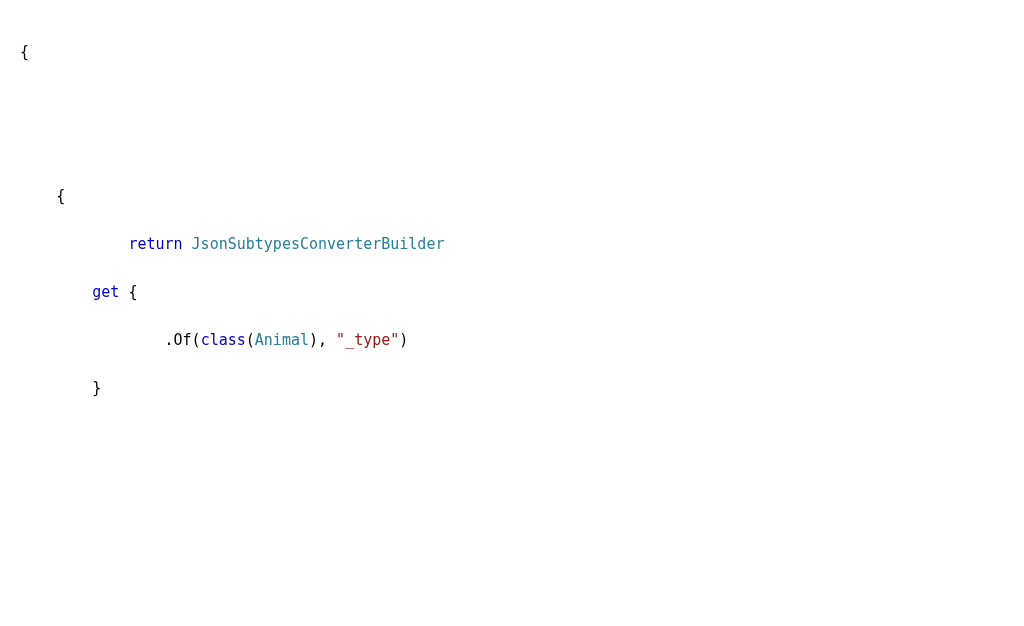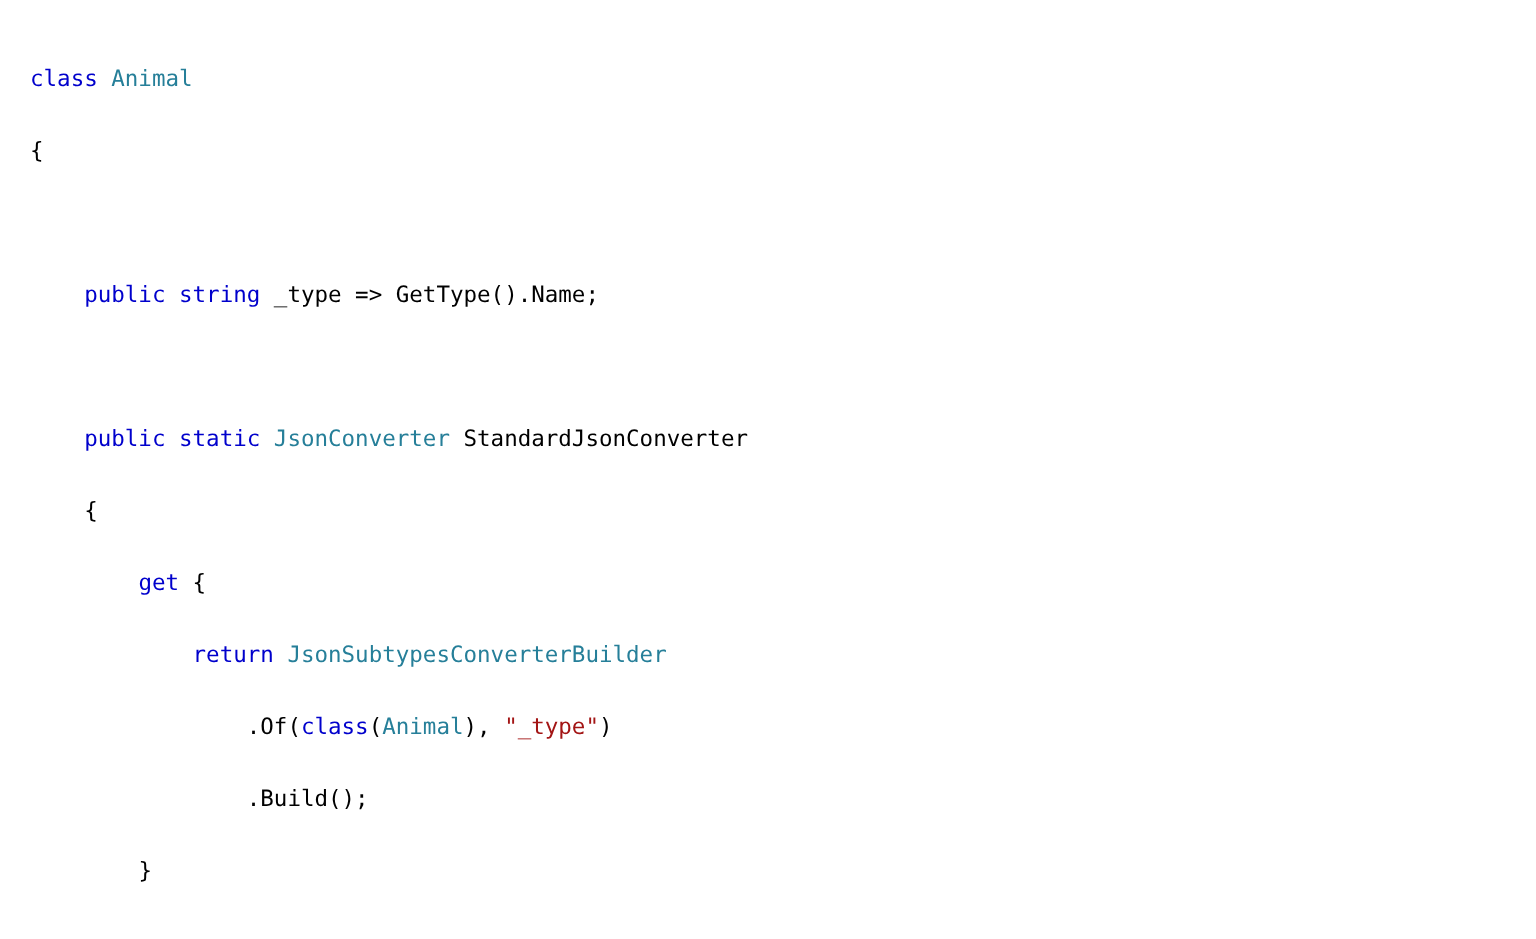--- a/index.html
+++ b/index.html
@@ -39,31 +39,27 @@
     }
 
     code {
       display: block;
     }
   </style>
 </head>
 <body>
 
 <div class="code-block">
-<code><span class="kw">class</span> <span class="cn">Animal</span></code>
 <code><span class="plain">{</span></code>
 <code> </code>
-<code>    <span class="kw">public</span> <span class="kw">string</span> <span class="plain">_type =&gt; GetType().Name;</span></code>
 <code> </code>
-<code>    <span class="kw">public</span> <span class="kw">static</span> <span class="cn">JsonConverter</span> <span class="plain">StandardJsonConverter</span></code>
 <code>    <span class="plain">{</span></code>
+<code>            <span class="kw">return</span> <span class="cn">JsonSubtypesConverterBuilder</span></code>
 <code>        <span class="kw">get</span> <span class="plain">{</span></code>
-<code>            <span class="kw">return</span> <span class="cn">JsonSubtypesConverterBuilder</span></code>
 <code>                .Of(<span class="kw">class</span>(<span class="cn">Animal</span>), <span class="str">"_type"</span>)</code>
-<code>                .Build();</code>
 <code>        <span class="plain">}</span></code>
 
 
 
 
 
 
 
 
 

